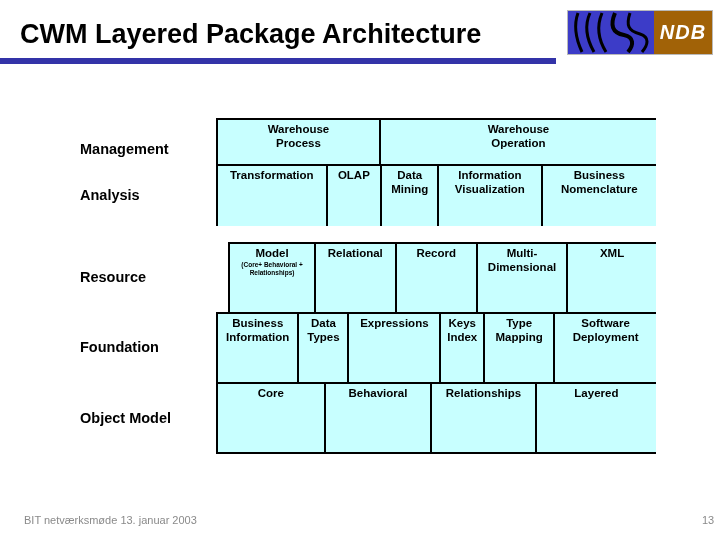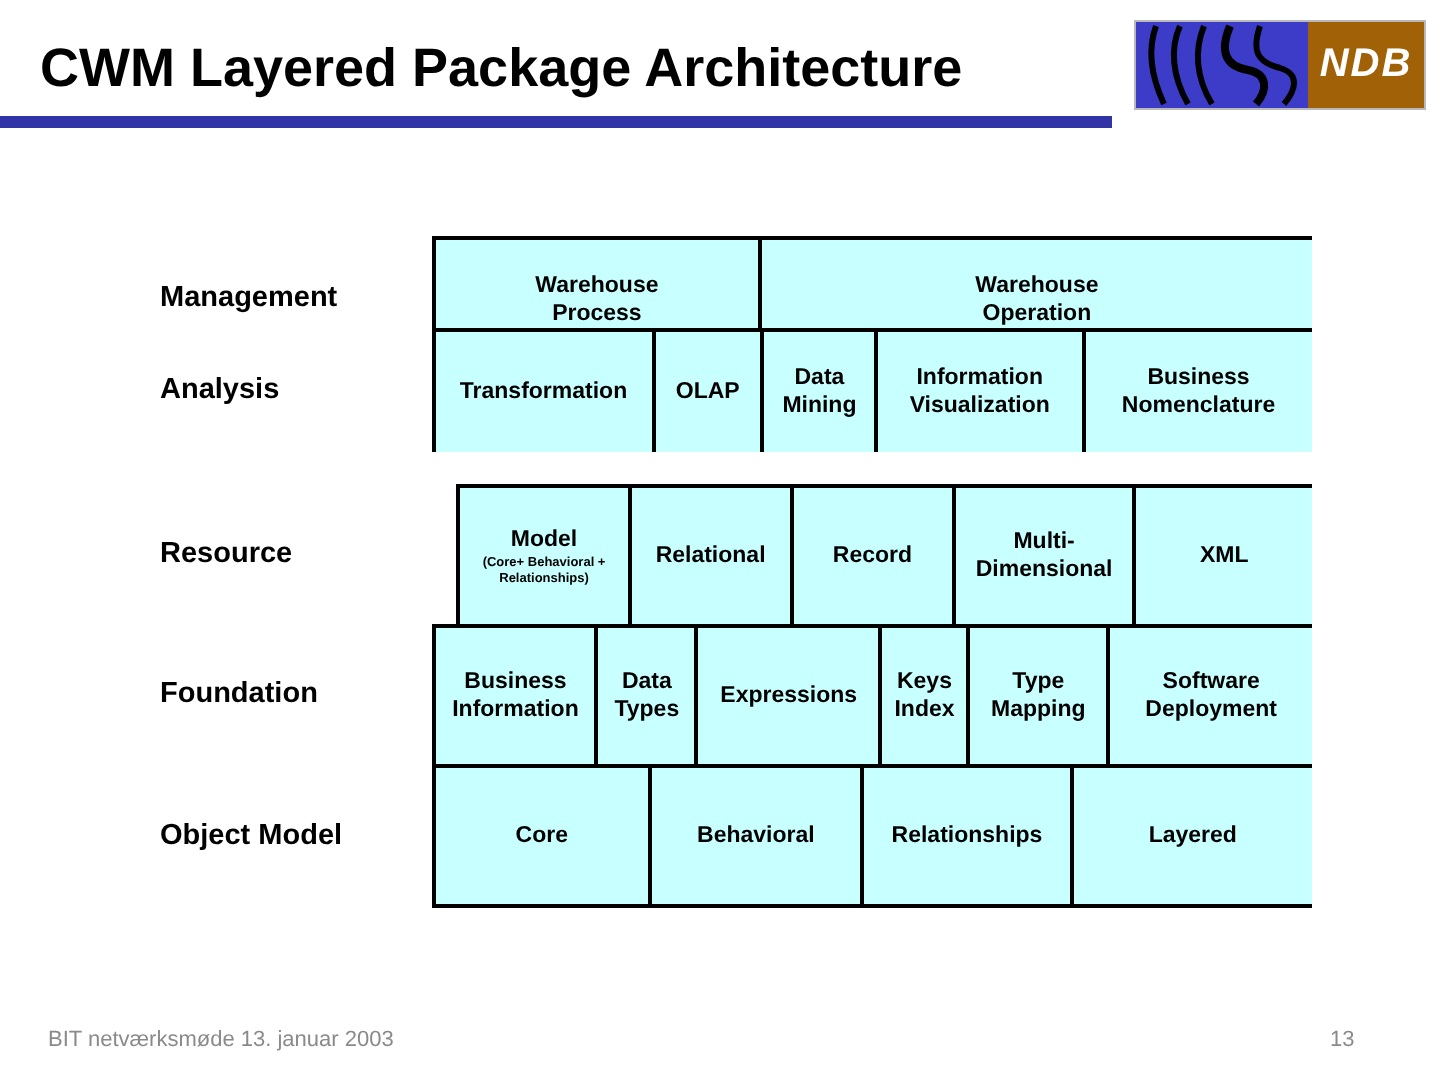--- a/index.html
+++ b/index.html
@@ -108,21 +108,20 @@
   .layer-row.last .row-cells {
     border-bottom: 2px solid #000000;
   }
   .cell {
     background: #c8ffff;
     border-right: 2px solid #000000;
     box-sizing: border-box;
     display: flex;
     flex-direction: column;
     align-items: center;
-    justify-content: center;
     text-align: center;
     font-size: 11.5px;
     font-weight: bold;
     color: #000000;
     line-height: 1.25;
     padding: 2px 1px;
     overflow: hidden;
   }
   .cell .cell-sub {
     font-size: 6.5px;
@@ -146,21 +145,21 @@
   #footer-note {
     position: absolute;
     left: 24px;
     top: 514px;
     font-size: 11px;
     color: #8a8a8a;
     white-space: nowrap;
   }
   #page-number {
     position: absolute;
-    left: 665px;
+    left: 702px;
     top: 514px;
     font-size: 11px;
     color: #8a8a8a;
   }
 </style>
 </head>
 <body>
 
 <div id="slide-title">CWM Layered Package Architecture</div>
 

